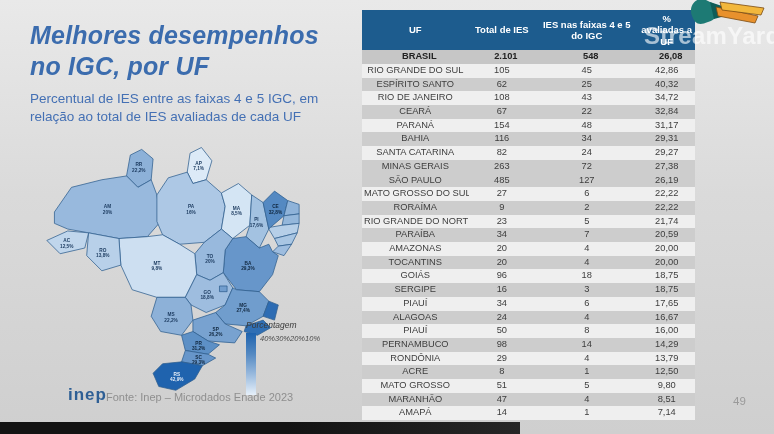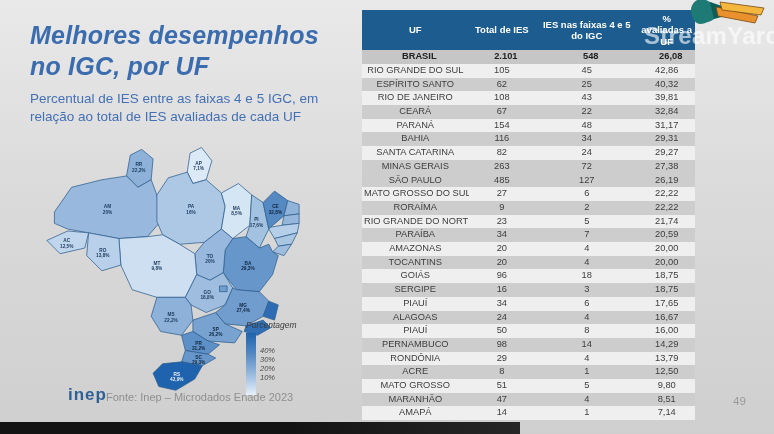--- a/index.html
+++ b/index.html
@@ -18,21 +18,21 @@
     font-size:13.5px;color:#4470b4;line-height:1.35;white-space:pre-line;
   }
   .map-wrap{position:absolute;left:28px;top:138px;width:290px;height:258px;}
   svg.map{width:290px;height:258px;display:block;}
   .state{stroke:#2f5f8f;stroke-width:0.8;stroke-linejoin:round;}
   .state-label{font-size:5px;font-weight:bold;text-anchor:middle;}
   .legend{position:absolute;left:246px;top:320px;font-style:italic;}
   .legend-title{font-size:8.5px;color:#3a3a3a;margin-bottom:3px;}
   .legend-body{display:flex;gap:4px;}
   .legend-bar{width:10px;height:62px;background:linear-gradient(180deg,#1f63ae 0%,#5489c2 34%,#98b9dd 66%,#e6f0fa 100%);}
-  .legend-ticks{display:flex;flex-direction:column;justify-content:center;font-size:7.5px;color:#4a4a4a;padding:1px 0;}
+  .legend-ticks{display:flex;flex-direction:row;justify-content:center;font-size:7.5px;color:#4a4a4a;padding:1px 0;}
   .footer-logo{position:absolute;left:68px;top:385px;font-size:17px;font-weight:800;color:#2e5f95;letter-spacing:1px;text-align:right;}
   .footer-source{position:absolute;left:106px;top:391px;font-size:11px;color:#8f8f8f;}
   .bottom-bar{position:absolute;left:0;top:422px;width:520px;height:12px;background:linear-gradient(90deg,#131313 55%,#262626 100%);}
   table.uf-table{position:absolute;left:362px;top:10px;width:333px;border-collapse:collapse;table-layout:fixed;}
   .uf-table thead th{
     background:#1d5c8e;color:#ffffff;font-size:9.5px;font-weight:bold;
     padding:3px 2px;line-height:1.2;vertical-align:middle;height:31px;text-align:center;
   }
   .uf-table td{
     font-size:9.3px;color:#3d3d3d;text-align:center;padding:0 2px;
@@ -157,21 +157,21 @@
       <tr class="stripe">
         <td>ESPÍRITO SANTO</td>
         <td>62</td>
         <td>25</td>
         <td>40,32</td>
       </tr>
       <tr class="plain">
         <td>RIO DE JANEIRO</td>
         <td>108</td>
         <td>43</td>
-        <td>39,81</td>
+        <td>34,72</td>
       </tr>
       <tr class="stripe">
         <td>CEARÁ</td>
         <td>67</td>
         <td>22</td>
         <td>32,84</td>
       </tr>
       <tr class="plain">
         <td>PARANÁ</td>
         <td>154</td>

